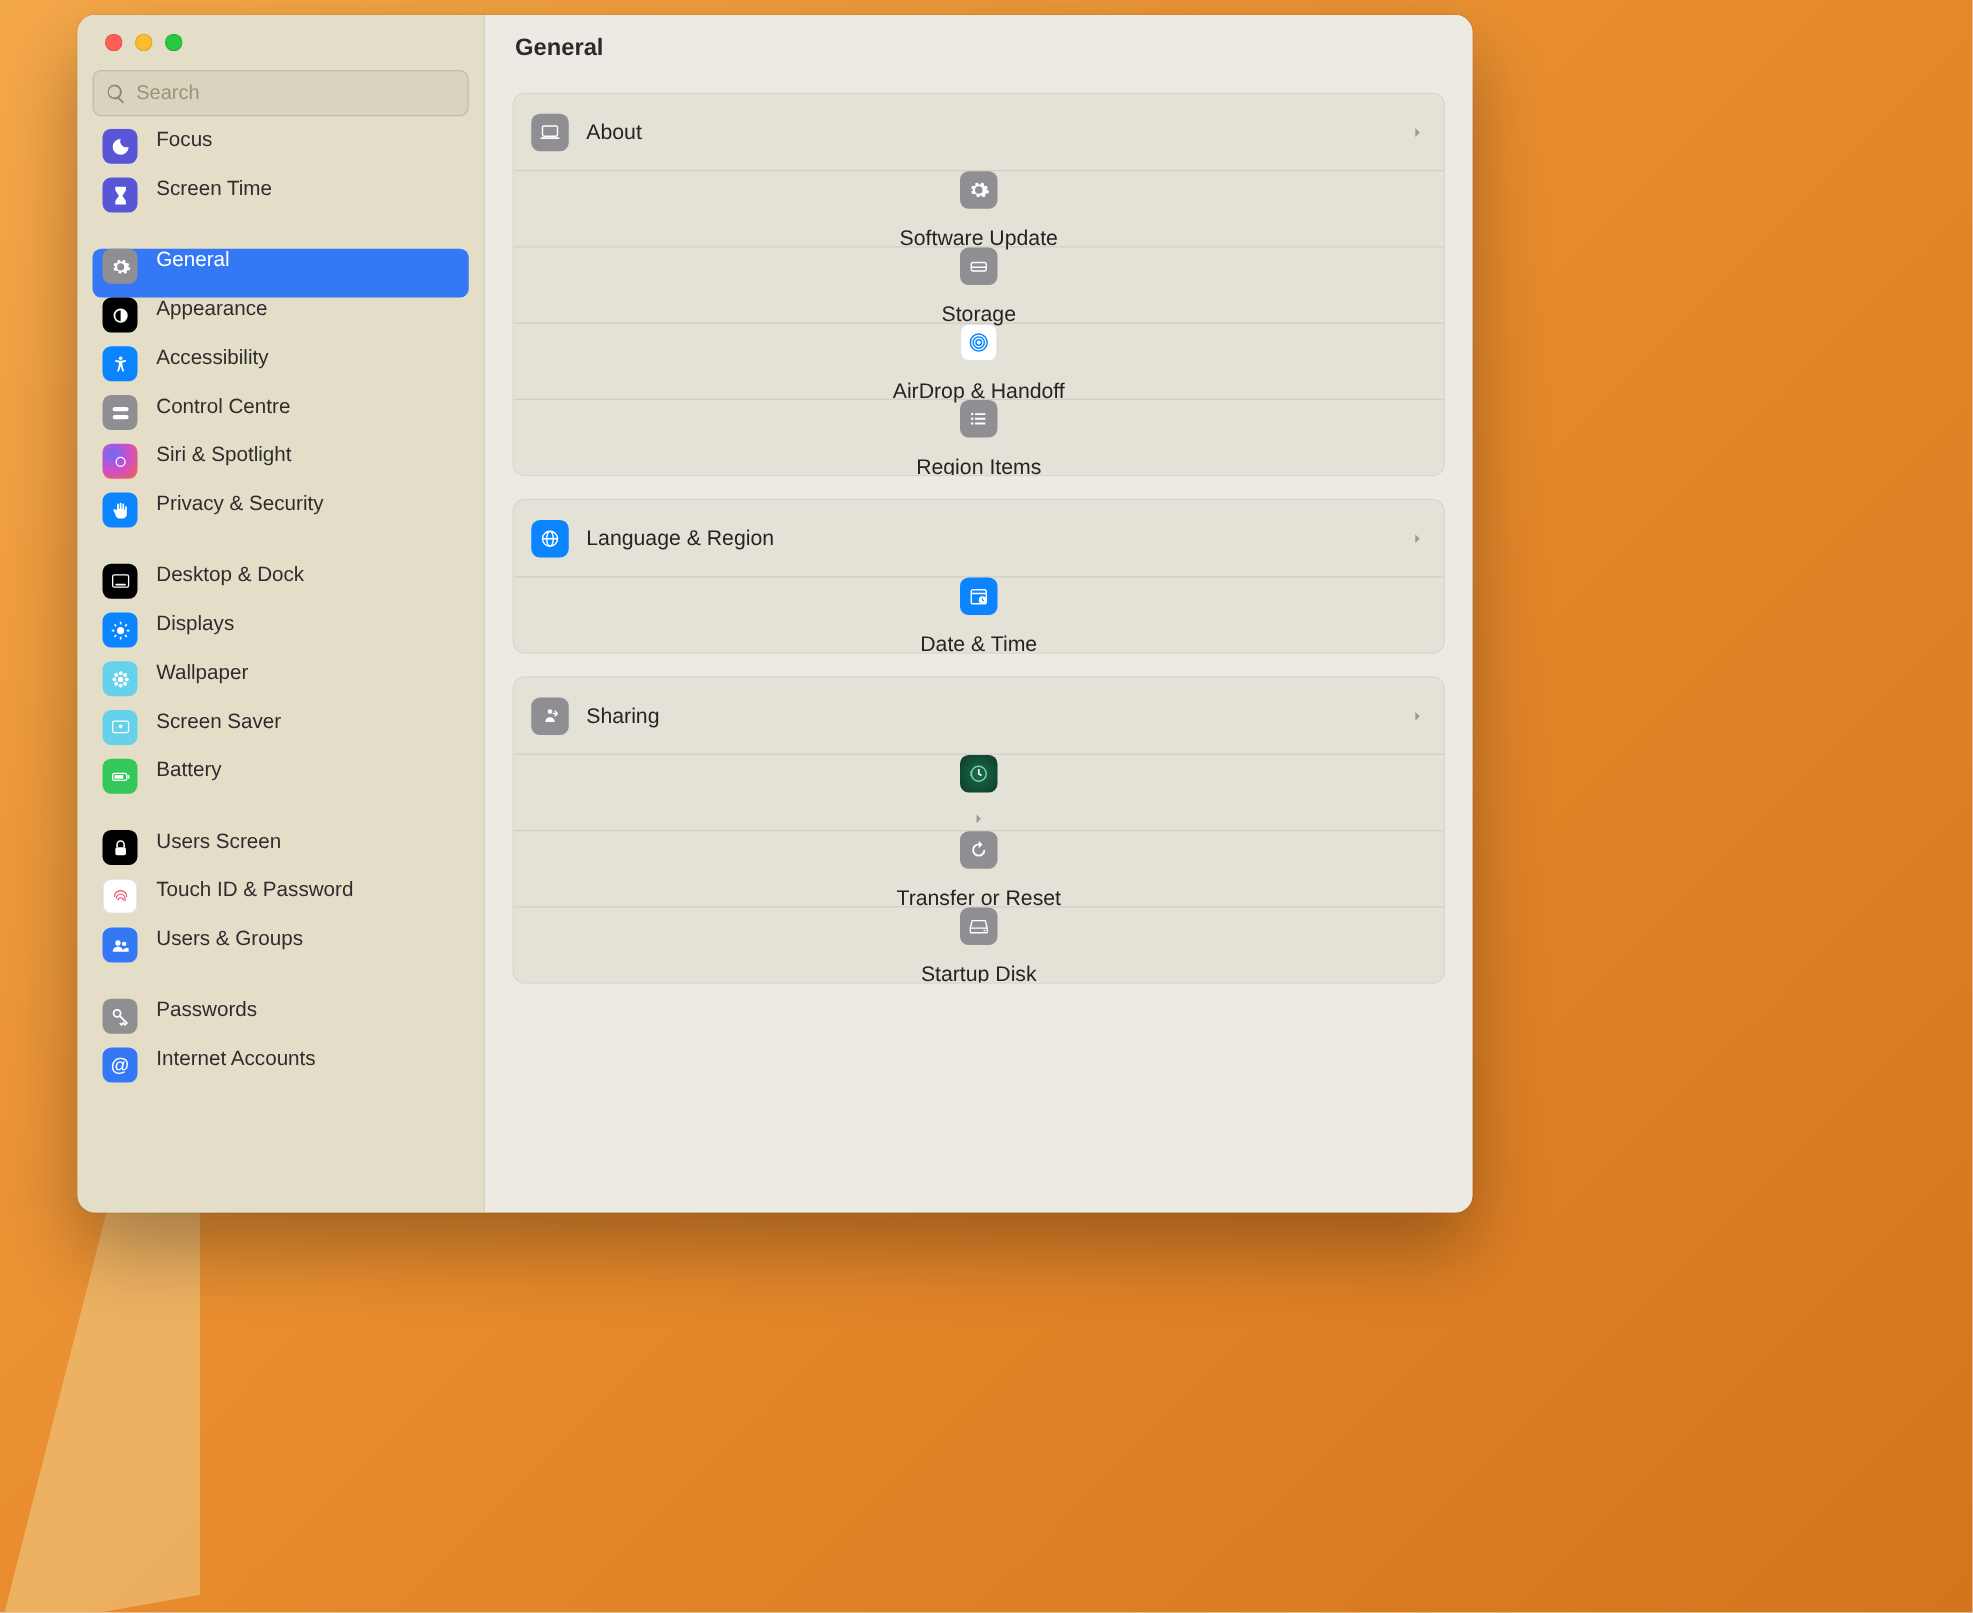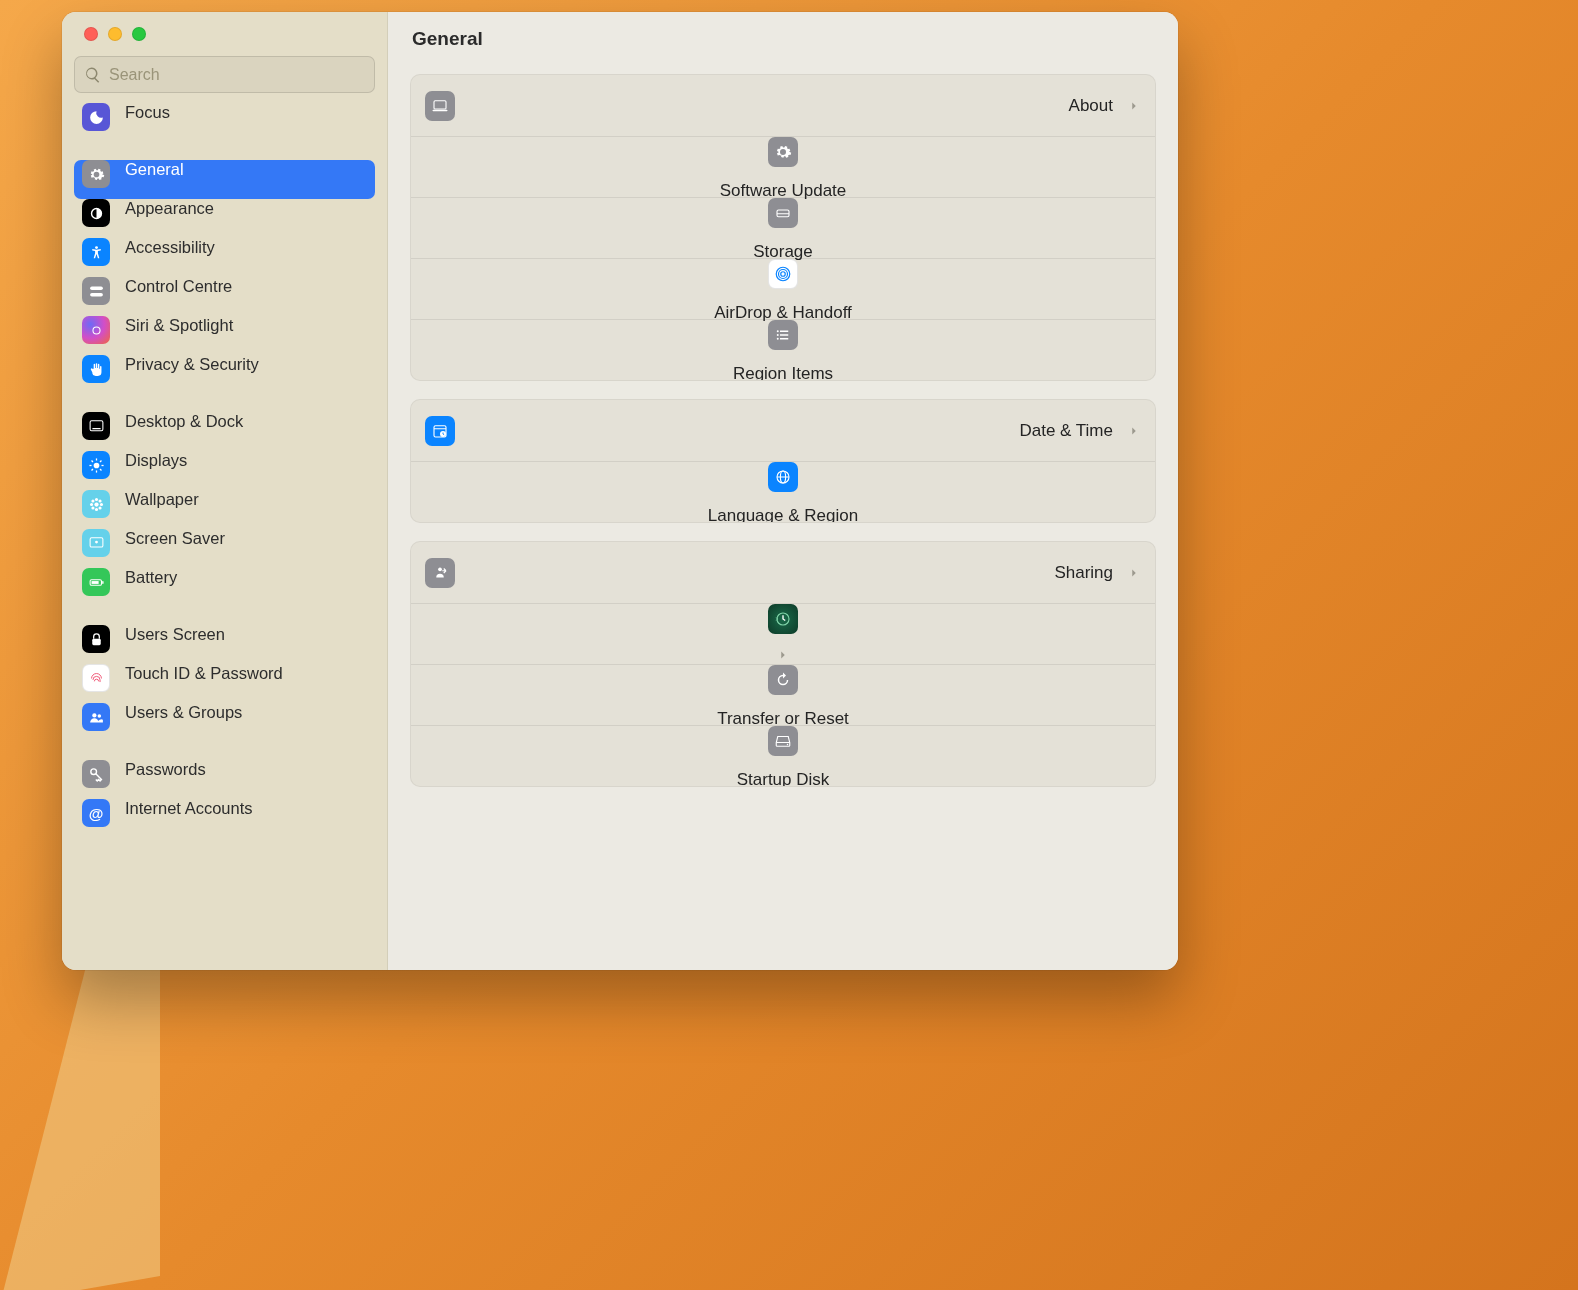--- a/index.html
+++ b/index.html
@@ -29,21 +29,21 @@
   .nav-sep { height:18px; }
 
   .ic { width:28px; height:28px; border-radius:7px; display:flex; align-items:center; justify-content:center; flex-shrink:0; color:#fff; font-size:15px; }
   .ic svg { width:17px; height:17px; fill:#fff; }
 
   .bg-indigo{background:#5856d6}.bg-gray{background:#8e8e93}.bg-black{background:#000}.bg-blue{background:#0a84ff}.bg-sysblue{background:#3478f6}.bg-cyan{background:#65d1ea}.bg-green{background:#34c759}.bg-siri{background:radial-gradient(circle at 30% 30%,#6e6af6,#d24ec8,#f0673e)}
   .ic.glyph { font-weight:600; }
 
   .content { flex:1; background:#eceae3; display:flex; flex-direction:column; height:100%; }
   .header { height:54px; display:flex; align-items:center; padding-left:24px; font-size:19px; font-weight:700; color:#2b2b2b; flex-shrink:0; }
-  .body { flex:1; overflow-y:auto; padding:8px 22px 22px 22px;text-align:right; }
+  .body { flex:1; overflow-y:auto; padding:8px 22px 22px 22px; }
 
   .group { background:#e4e1d7; border:1px solid rgba(0,0,0,.05); border-radius:10px; margin-bottom:18px; overflow:hidden; }
   .row { display:flex; align-items:center; height:61px; padding:0 14px; gap:14px; cursor:default; }
   .row + .row { border-top:1px solid rgba(0,0,0,.08);flex-direction:column; }
   .row-label { font-size:17px; color:#242424; flex:1; }
   .chev { width:14px; height:14px; }
   .chev svg { width:14px; height:14px; fill:#9c998e; }
 
   .ric { width:30px; height:30px; border-radius:7px; display:flex; align-items:center; justify-content:center; flex-shrink:0; color:#fff; }
   .ric svg { width:18px; height:18px; fill:#fff; }
@@ -80,20 +80,28 @@
 
       <div class="nav-item">
         <div class="ic bg-indigo">
             <svg viewBox="0 0 24 24">
               <path d="M12 3a9 9 0 109 9 7 7 0 01-9-9z"></path>
             </svg>
           </div>
         <span class="nav-label">Focus</span>
       </div>
 
+      <div class="nav-item">
+        <div class="ic bg-indigo">
+            <svg viewBox="0 0 24 24">
+              <path d="M6 2h12v4l-4 6 4 6v4H6v-4l4-6-4-6z"></path>
+            </svg>
+          </div>
+        <span class="nav-label">Screen Time</span>
+      </div>
 
       <div class="nav-sep"></div>
 
       <div class="nav-item sel">
         <div class="ic bg-gray">
             <svg viewBox="0 0 24 24">
               <path d="M12 8a4 4 0 100 8 4 4 0 000-8zm9 4l2 1-1 3-2-.5a8 8 0 01-1.3 1.3l.5 2-3 1-1-2h-1.8l-1 2-3-1 .5-2A8 8 0 017.3 16L5 16.5l-1-3 2-1v-1l-2-1 1-3 2 .5A8 8 0 018.7 7L8 5l3-1 1 2h1.8l1-2 3 1-.5 2A8 8 0 0118.7 8l2-.5 1 3-2 1z"></path>
             </svg>
           </div>
         <span class="nav-label">General</span>
@@ -348,44 +356,44 @@
           <span class="chev"><svg viewBox="0 0 24 24">
                 <path d="M9 6l6 6-6 6"></path>
               </svg></span>
         </div>
       </div>
 
       <div class="group">
         <div class="row">
           <div class="ric blue">
               <svg viewBox="0 0 24 24">
+                <circle cx="12" cy="12" r="8" fill="none" stroke="#fff" stroke-width="1.5"></circle>
+                <ellipse cx="12" cy="12" rx="3.5" ry="8" fill="none" stroke="#fff" stroke-width="1.5"></ellipse>
+                <line x1="4" y1="12" x2="20" y2="12" stroke="#fff" stroke-width="1.5"></line>
+              </svg>
+            </div>
+          <span class="row-label">Language &amp; Region</span>
+          <span class="chev"><svg viewBox="0 0 24 24">
+                <path d="M9 6l6 6-6 6"></path>
+              </svg></span>
+        </div>
+        <div class="row">
+          <div class="ric blue">
+              <svg viewBox="0 0 24 24">
                 <rect x="4" y="5" width="16" height="15" rx="2" fill="none" stroke="#fff" stroke-width="1.5"></rect>
                 <line x1="4" y1="9" x2="20" y2="9" stroke="#fff" stroke-width="1.5"></line>
                 <circle cx="16" cy="16" r="4" fill="#fff"></circle>
                 <path d="M16 14v2l1.5 1" stroke="#0a84ff" stroke-width="1.2" fill="none"></path>
               </svg>
             </div>
           <span class="row-label">Date &amp; Time</span>
           <span class="chev"><svg viewBox="0 0 24 24">
                 <path d="M9 6l6 6-6 6"></path>
               </svg></span>
         </div>
-        <div class="row">
-          <div class="ric blue">
-              <svg viewBox="0 0 24 24">
-                <circle cx="12" cy="12" r="8" fill="none" stroke="#fff" stroke-width="1.5"></circle>
-                <ellipse cx="12" cy="12" rx="3.5" ry="8" fill="none" stroke="#fff" stroke-width="1.5"></ellipse>
-                <line x1="4" y1="12" x2="20" y2="12" stroke="#fff" stroke-width="1.5"></line>
-              </svg>
-            </div>
-          <span class="row-label">Language &amp; Region</span>
-          <span class="chev"><svg viewBox="0 0 24 24">
-                <path d="M9 6l6 6-6 6"></path>
-              </svg></span>
-        </div>
       </div>
 
       <div class="group">
         <div class="row">
           <div class="ric gray">
               <svg viewBox="0 0 24 24">
                 <circle cx="12" cy="7" r="2.5"></circle>
                 <path d="M7 18a5 5 0 0110 0z"></path>
                 <path d="M17 12l3-3m0 0l-3-3m3 3h-5" stroke="#fff" stroke-width="1.5" fill="none"></path>
               </svg>

